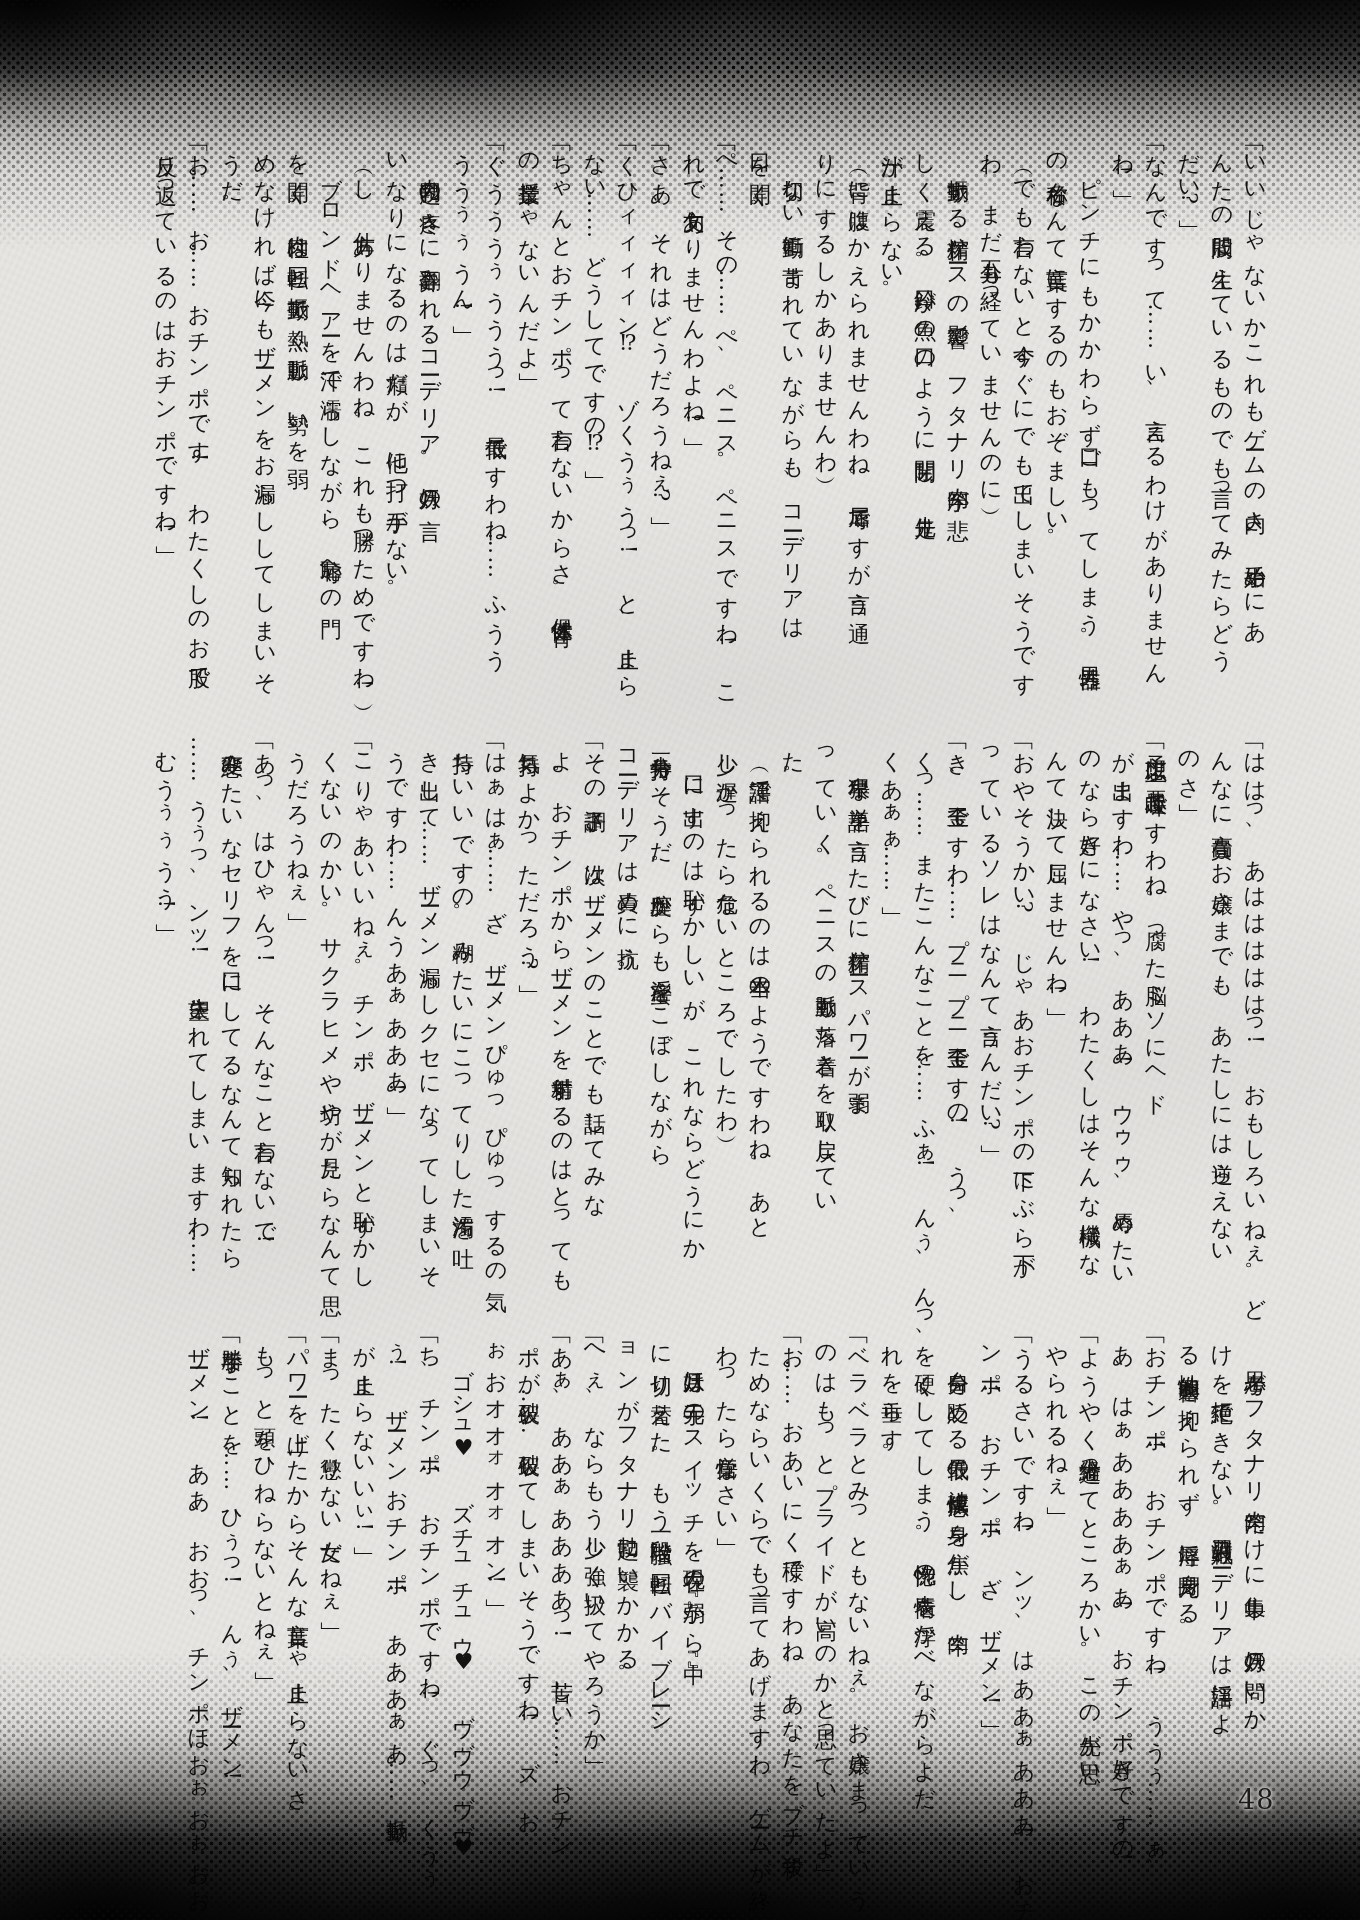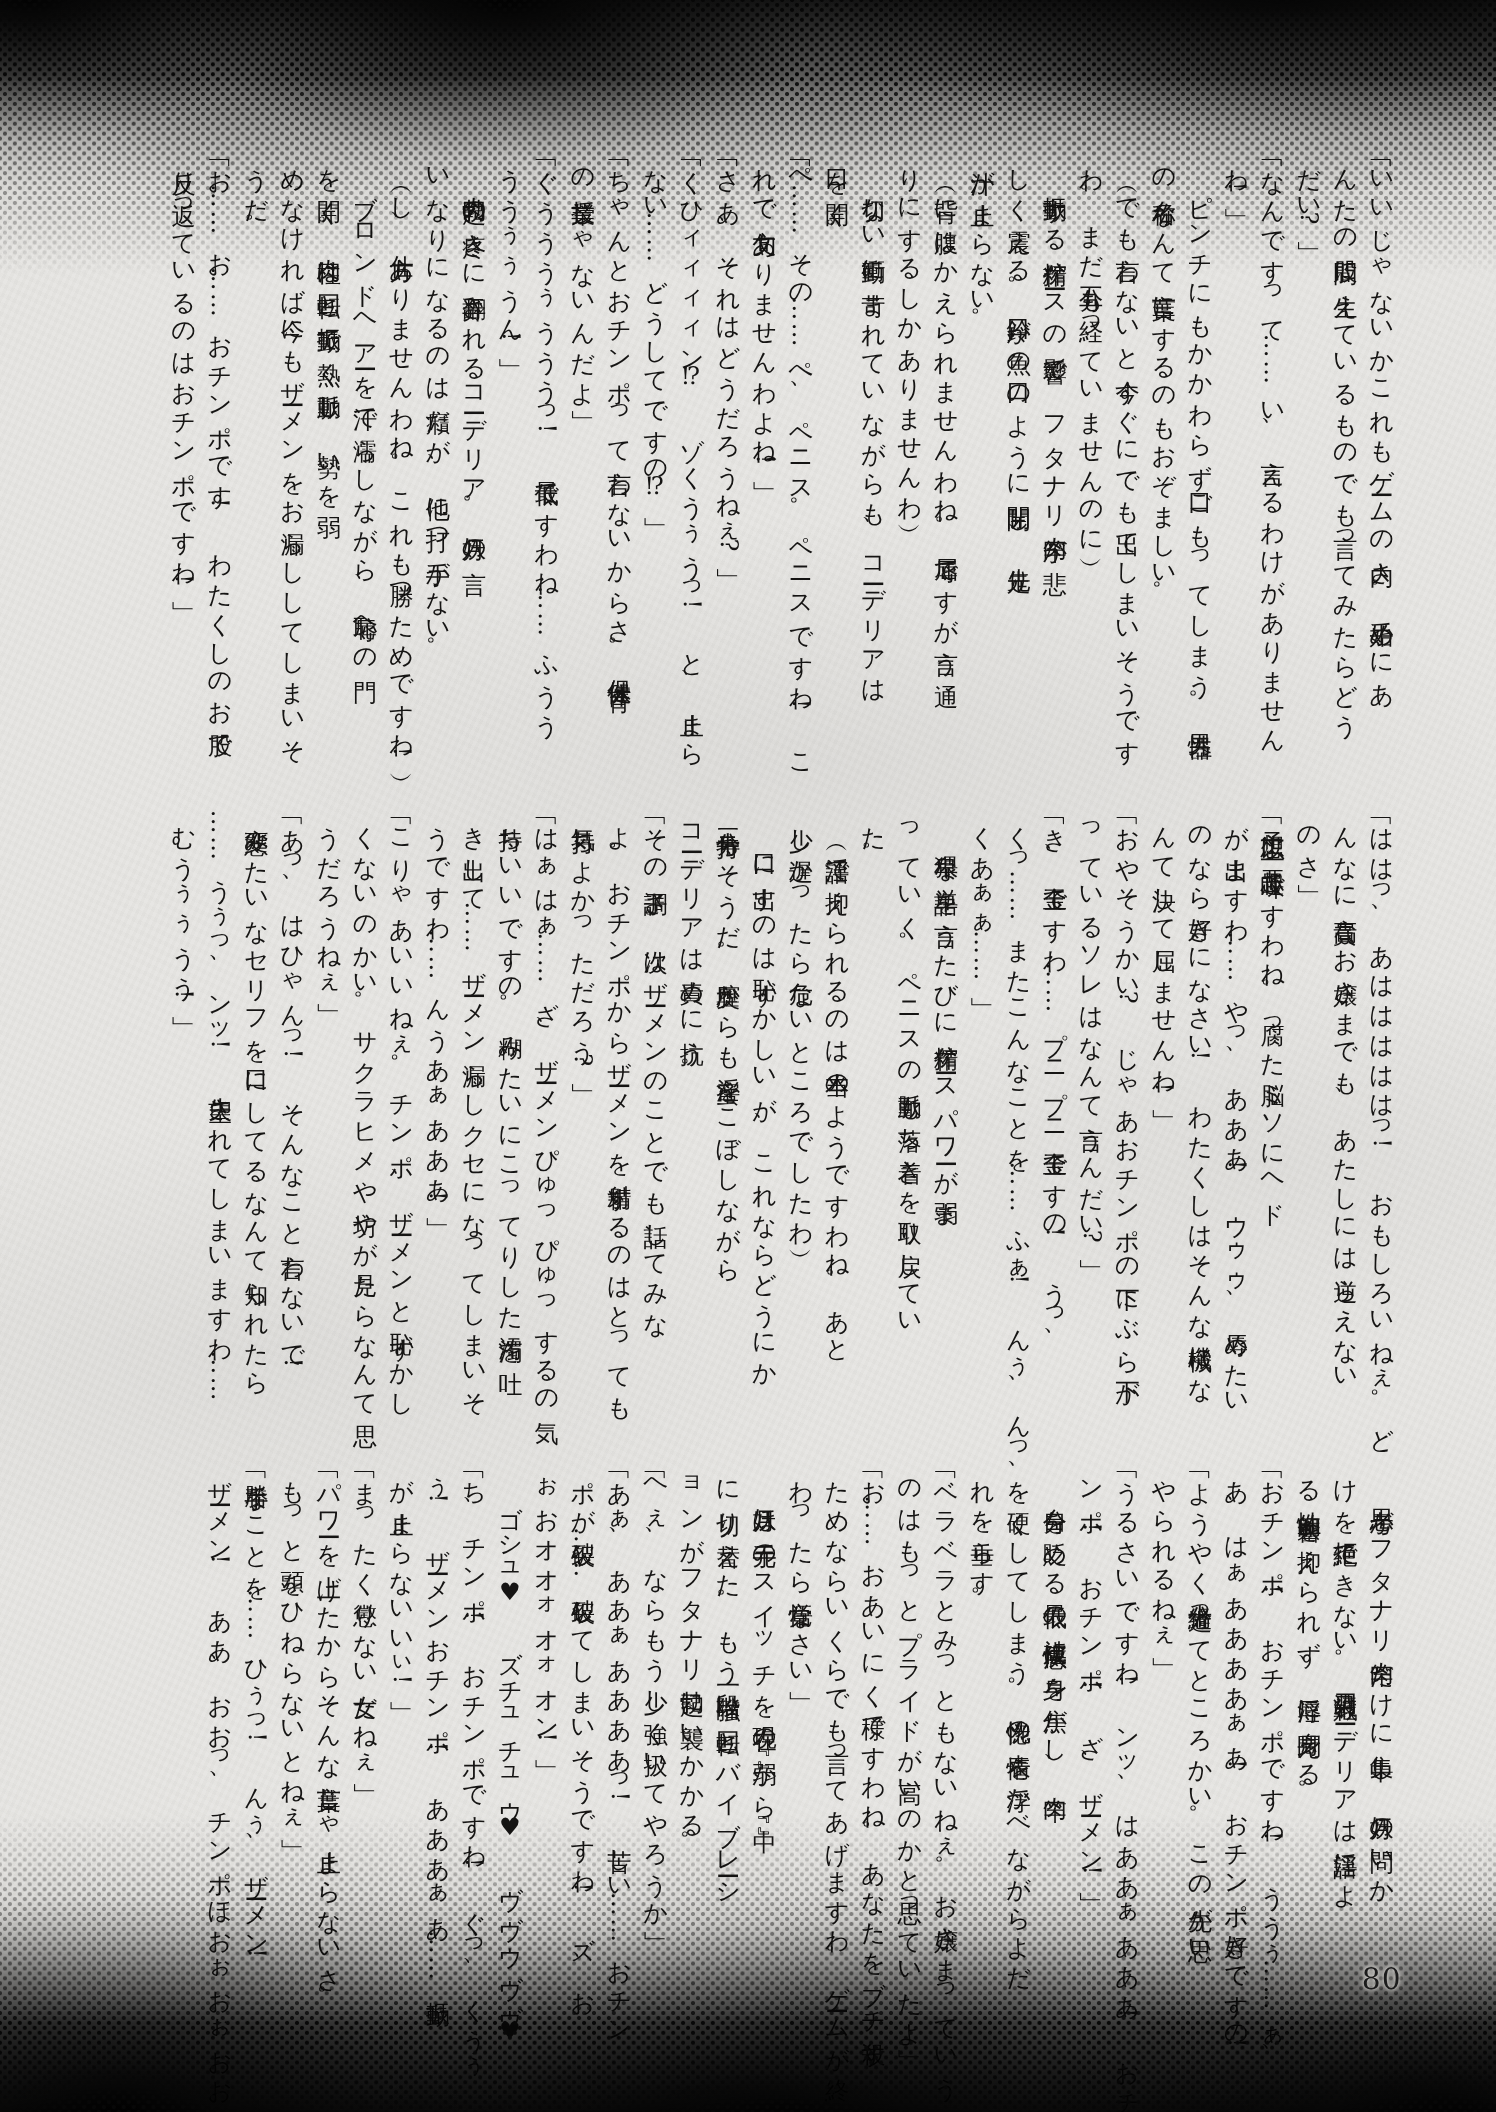--- a/index.html
+++ b/index.html
@@ -161,14 +161,14 @@
 が止まらないいぃ!」
 「まったく懲りない女だねぇ」
 「パワーを上げたからそんな言葉じゃ止まらないさ。
 もっと頭をひねらないとねぇ」
 「勝手なことを……ひぅっ!　んぅ、ザーメン!
 ザーメン!　ああ、おおっ、チンポほおぉおぉおおおお</div>
 
   <div class="halftone-band band-top"></div>
   <div class="halftone-band band-bottom"></div>
 
-  <div class="page-number">80</div>
+  <div class="page-number">48</div>
 </div>
 
 </body></html>

